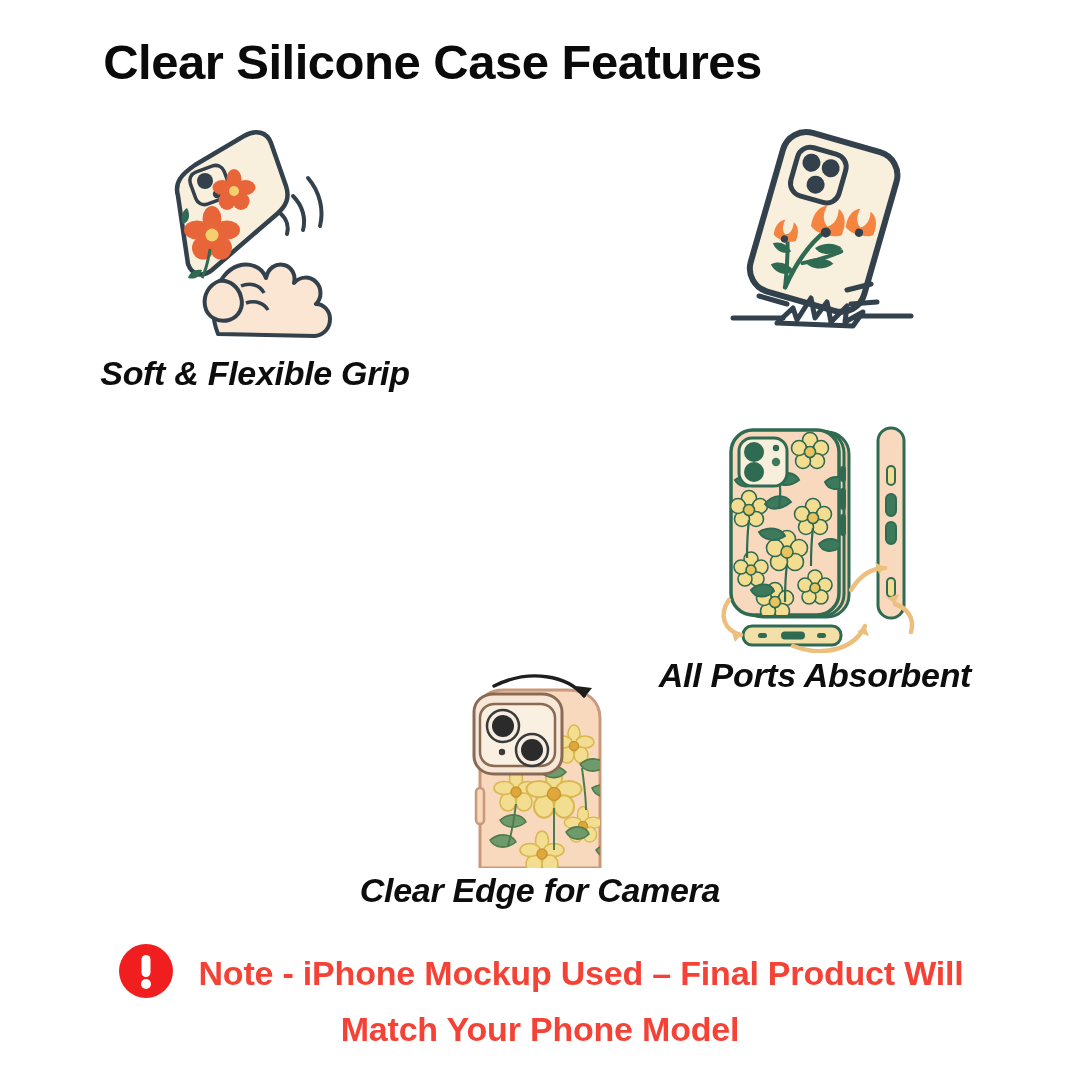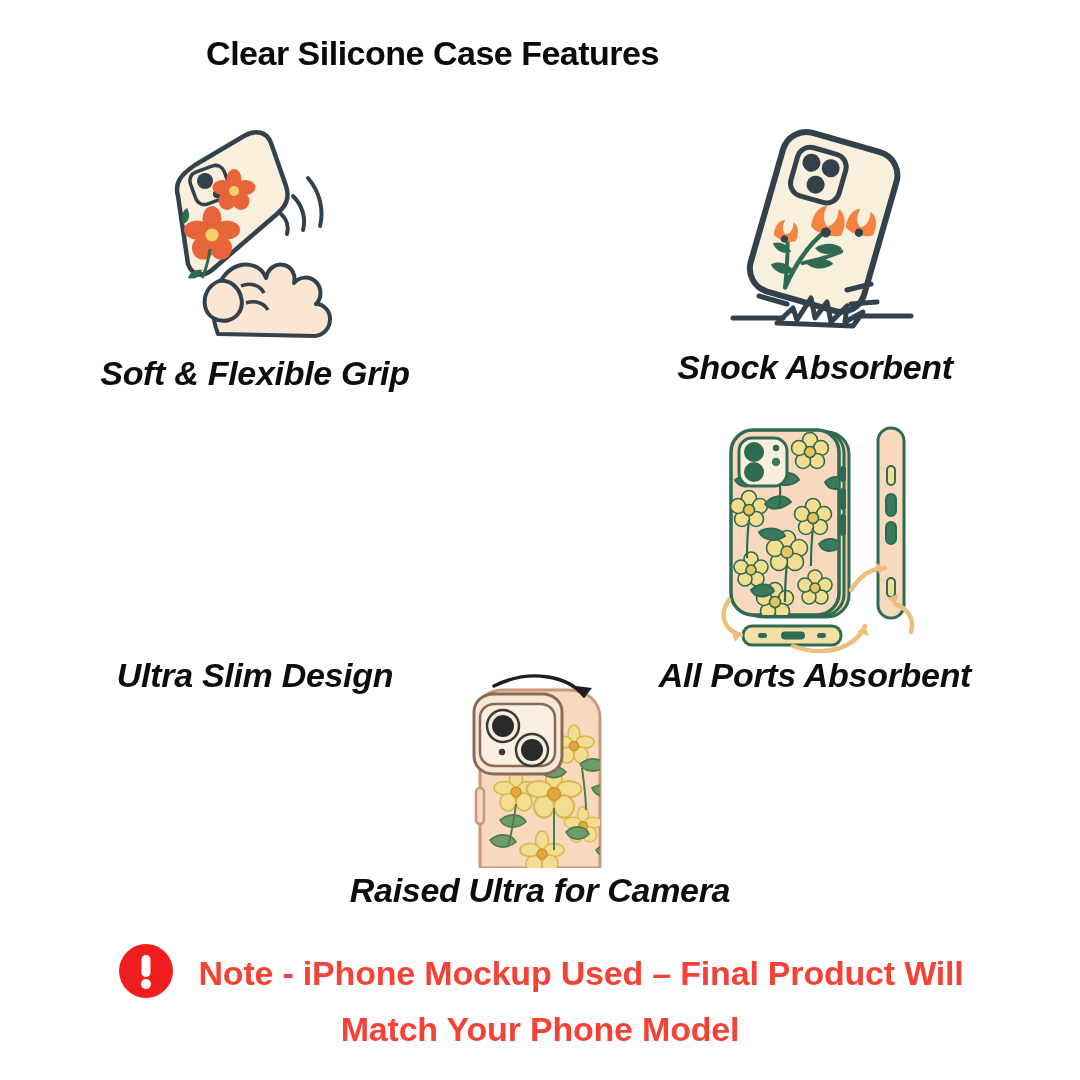--- a/index.html
+++ b/index.html
@@ -7,21 +7,21 @@
     width: 1080px; height: 1080px;
     background: #ffffff;
     font-family: "Liberation Sans", sans-serif;
     overflow: hidden;
   }
   .page { position: relative; width: 1080px; height: 1080px; background: #fff; }
 
   .title {
     position: absolute; left: 0; top: 34px; width: 865px;
     text-align: center;
-    font-size: 34px; font-weight: bold; color: #0a0a0a;
+    font-size: 49px; font-weight: bold; color: #0a0a0a;
     letter-spacing: -0.5px;
   }
 
   .feature-label {
     position: absolute;
     text-align: center;
     font-size: 34px; font-weight: bold; color: #0d0d0d;
     letter-spacing: -0.3px;
     white-space: nowrap;
     font-style: italic;
@@ -160,23 +160,21 @@
                L130 204 L148 194 L138 208 Z" fill="none" stroke="#33414d" stroke-width="5" stroke-linejoin="round" stroke-linecap="round"></path>
 
       <line x1="18" y1="200" x2="68" y2="200" stroke="#33414d" stroke-width="5" stroke-linecap="round"></line>
       <line x1="146" y1="198" x2="196" y2="198" stroke="#33414d" stroke-width="5" stroke-linecap="round"></line>
 
       <line x1="44" y1="178" x2="72" y2="186" stroke="#33414d" stroke-width="5" stroke-linecap="round"></line>
       <line x1="132" y1="172" x2="156" y2="166" stroke="#33414d" stroke-width="5" stroke-linecap="round"></line>
       <line x1="136" y1="186" x2="162" y2="184" stroke="#33414d" stroke-width="5" stroke-linecap="round"></line>
     </svg>
   </div>
-  <div class="feature-label lbl-shock">Shock Absorbent</div>
-
-  <div class="feature-label lbl-slim">Ultra Slim Design</div>
+
 
   <div class="icon-box icon-ports">
     <svg viewBox="0 0 225 235" width="225" height="235" xmlns="http://www.w3.org/2000/svg">
       <defs>
         <clipPath id="caseClip">
           <rect x="16" y="12" width="108" height="185" rx="22"></rect>
         </clipPath>
       </defs>
 
       <rect x="26" y="14" width="108" height="185" rx="22" fill="#f1cdae" stroke="#2f6b52" stroke-width="3"></rect>
@@ -382,21 +380,21 @@
       <circle cx="82" cy="82" r="16" fill="#f6ece0" stroke="#3a3a3a" stroke-width="2.5"></circle>
       <circle cx="82" cy="82" r="11" fill="#2b2b2b"></circle>
       <circle cx="52" cy="84" r="3.2" fill="#3a3a3a"></circle>
 
       <rect x="26" y="120" width="8" height="36" rx="4" fill="#f8d9bd" stroke="#c8997a" stroke-width="2.5"></rect>
 
       <path d="M44 18 C80 0 118 8 134 28" fill="none" stroke="#1e1e1e" stroke-width="3.4" stroke-linecap="round"></path>
       <polygon points="134,30 126,18 142,20" fill="#1e1e1e"></polygon>
     </svg>
   </div>
-  <div class="feature-label lbl-camera">Raised Ultra for Camera</div>
+  <div class="feature-label lbl-camera">Clear Edge for Camera</div>
 
   <div class="note-wrap">
     <div class="note-line1">
       <span class="note-icon">
         <svg width="58" height="58" viewBox="0 0 58 58" xmlns="http://www.w3.org/2000/svg">
           <circle cx="29" cy="29" r="27" fill="#f01e1e"></circle>
           <rect x="24.5" y="13" width="9" height="22" rx="4.5" fill="#ffffff"></rect>
           <circle cx="29" cy="42" r="5" fill="#ffffff"></circle>
         </svg>
       </span>

